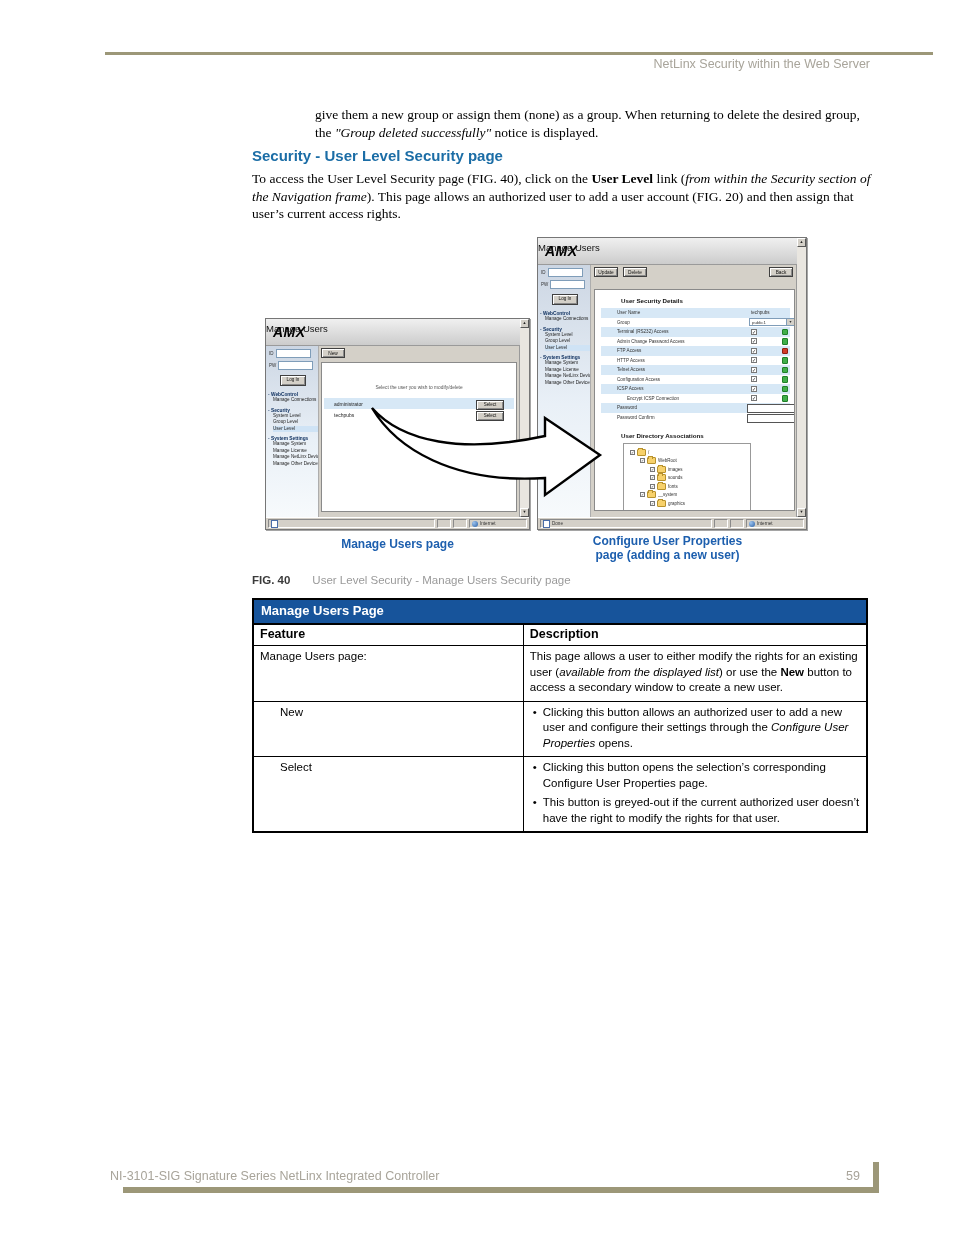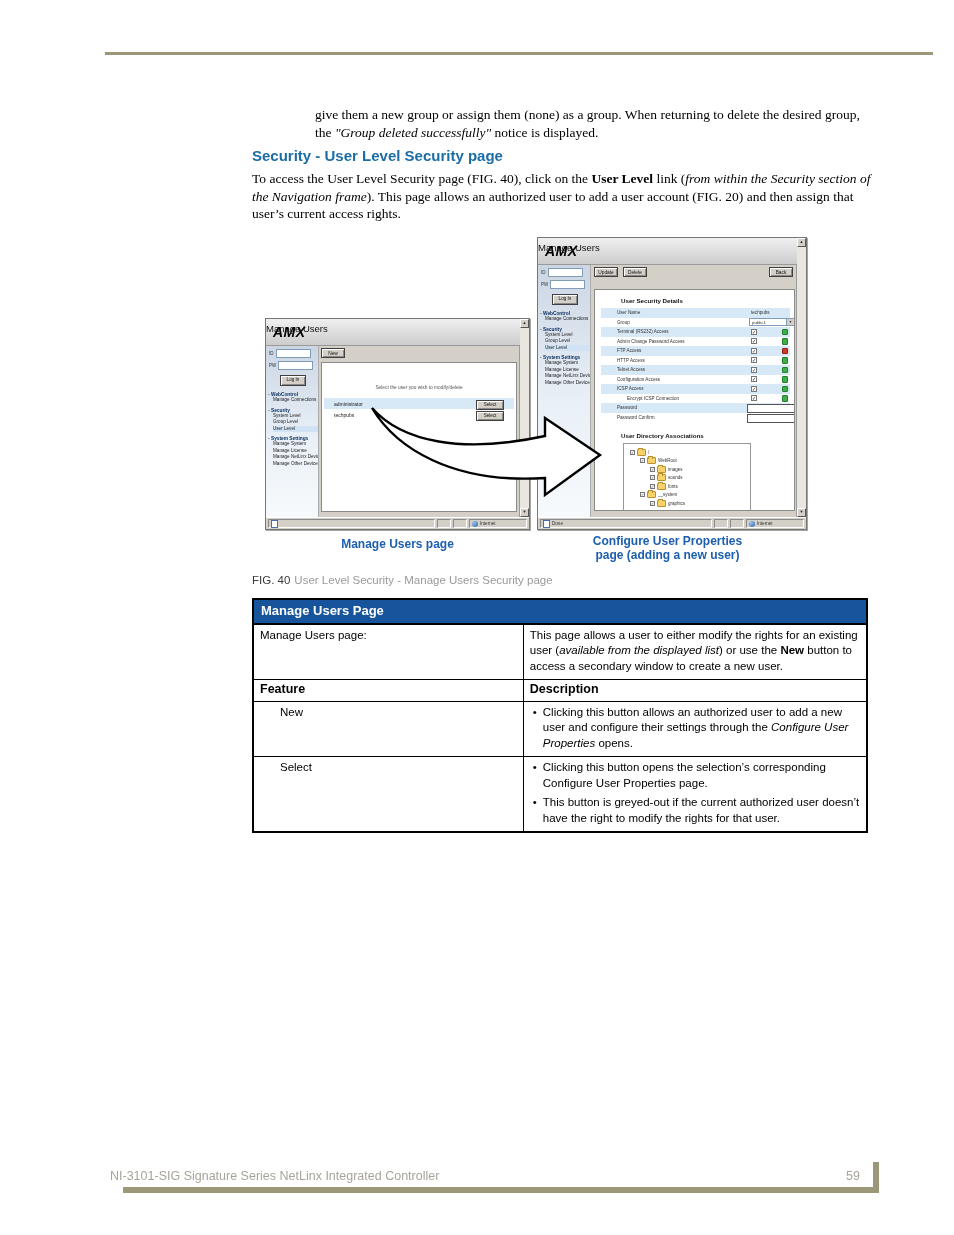--- a/index.html
+++ b/index.html
@@ -21,22 +21,22 @@
   .para-intro { position:absolute; left:315px; top:106px; width:548px; }
   .sec-head { position:absolute; left:252px; top:147px; font-size:15px; font-weight:bold; color:#1b6da6; }
   .para-sec { position:absolute; left:252px; top:170px; width:628px; }
   .it { font-style:italic; } .bd { font-weight:bold; }
 
   
   .cap { position:absolute; font-size:12px; font-weight:bold; color:#1d5fae; text-align:center; line-height:14px; }
   .cap-left  { left:300px; top:537px; width:195px; }
   .cap-right { left:565px; top:534px; width:205px; }
   .fig-cap { position:absolute; left:252px; top:574px; font-size:11.5px; }
-  .fig-cap .lbl { font-weight:normal; color:#3a3a3a; }
-  .fig-cap .txt { color:#9a9a9a; margin-left:4px; }
+  .fig-cap .lbl { font-weight:bold; color:#3a3a3a; }
+  .fig-cap .txt { color:#9a9a9a; margin-left:22px; }
 
   
   .win { position:absolute; background:#d4d0c8; border:1px solid #767676; box-shadow:1px 1px 0 #a5a5a5; }
   .w-scroll { position:absolute; top:0; right:0; width:9px; bottom:12px; background:#e9e6e0; border-left:1px solid #9a9a9a; }
   .w-sb { display:block; width:9px; height:9px; background:#d4d0c8; border:1px solid; border-color:#fff #555 #555 #fff;
           box-sizing:border-box; font-size:4px; line-height:6px; text-align:center; color:#222; overflow:hidden; }
   .w-sb.down { position:absolute; bottom:0; left:0; }
   .w-head { position:absolute; left:0; right:9px; top:0; height:26px;
             background:linear-gradient(#f0f0f0,#cccccc); border-bottom:1px solid #9a9a9a; }
   .amx { position:absolute; left:7px; top:5px; font-size:14px; font-weight:bold; font-style:italic;
@@ -126,20 +126,21 @@
   .bullet { position:relative; padding-left:13px; }
   .bullet::before { content:"•"; position:absolute; left:3px; }
   .bullet + .bullet { margin-top:4px; }
 </style>
 </head>
 <body>
 
 <div class="page">
 
   <div class="top-rule"></div>
+  <div class="hdr-title">NetLinx Security within the Web Server</div>
 
   <div class="serif para-intro"><span>give them a new group or assign them (none) as a group. When returning to delete the desired group, the </span><span class="it">"Group deleted successfully"</span><span> notice is displayed.</span></div>
 
   <div class="sec-head">Security - User Level Security page</div>
   <div class="serif para-sec"><span>To access the User Level Security page (FIG. 40), click on the </span><span class="bd">User Level</span><span> link (</span><span class="it">from within the Security section of the Navigation frame</span><span>). This page allows an authorized user to add a user account (FIG. 20) and then assign that user’s current access rights.</span></div>
 
   <div class="win win-right">
     <div class="w-scroll">
       <span class="w-sb">▲</span>
       <span class="w-sb down">▼</span>
@@ -368,26 +369,26 @@
   <table class="ftable">
     <colgroup>
         <col style="width:253px">
         <col style="width:363px">
       </colgroup>
     <tbody>
         <tr>
           <th class="titlebar" colspan="2">Manage Users Page</th>
         </tr>
     <tr>
+      <th class="colh">Feature</th>
+      <th class="colh">Description</th>
+    </tr>
+    <tr>
       <td class="feat">Manage Users page:</td>
       <td><span>This page allows a user to either modify the rights for an existing user (</span><span class="it">available from the displayed list</span><span>) or use the </span><span class="bd">New</span><span> button to access a secondary window to create a new user.</span></td>
-    </tr>
-    <tr>
-      <th class="colh">Feature</th>
-      <th class="colh">Description</th>
     </tr>
     <tr>
       <td class="feat indent">New</td>
       <td>
         <div class="bullet"><span>Clicking this button allows an authorized user to add a new user and configure their settings through the </span><span class="it">Configure User Properties</span><span> opens.</span></div>
       </td>
     </tr>
     <tr>
       <td class="feat indent">Select</td>
       <td>

